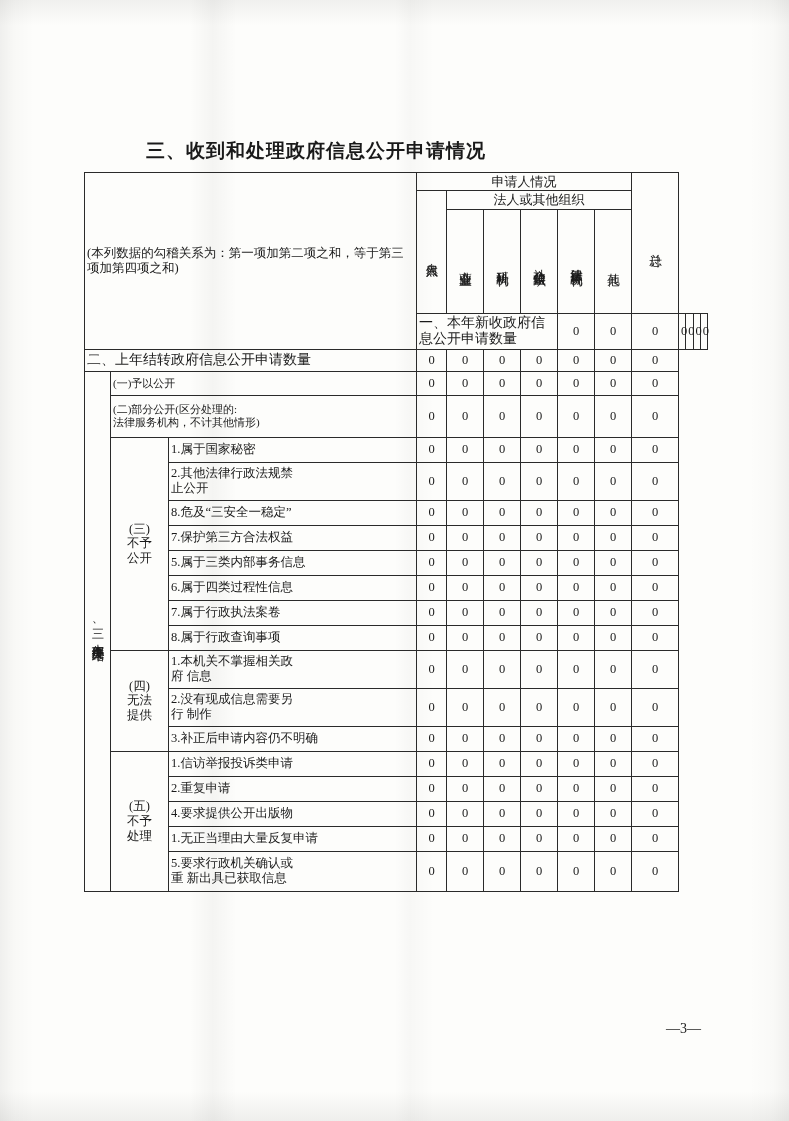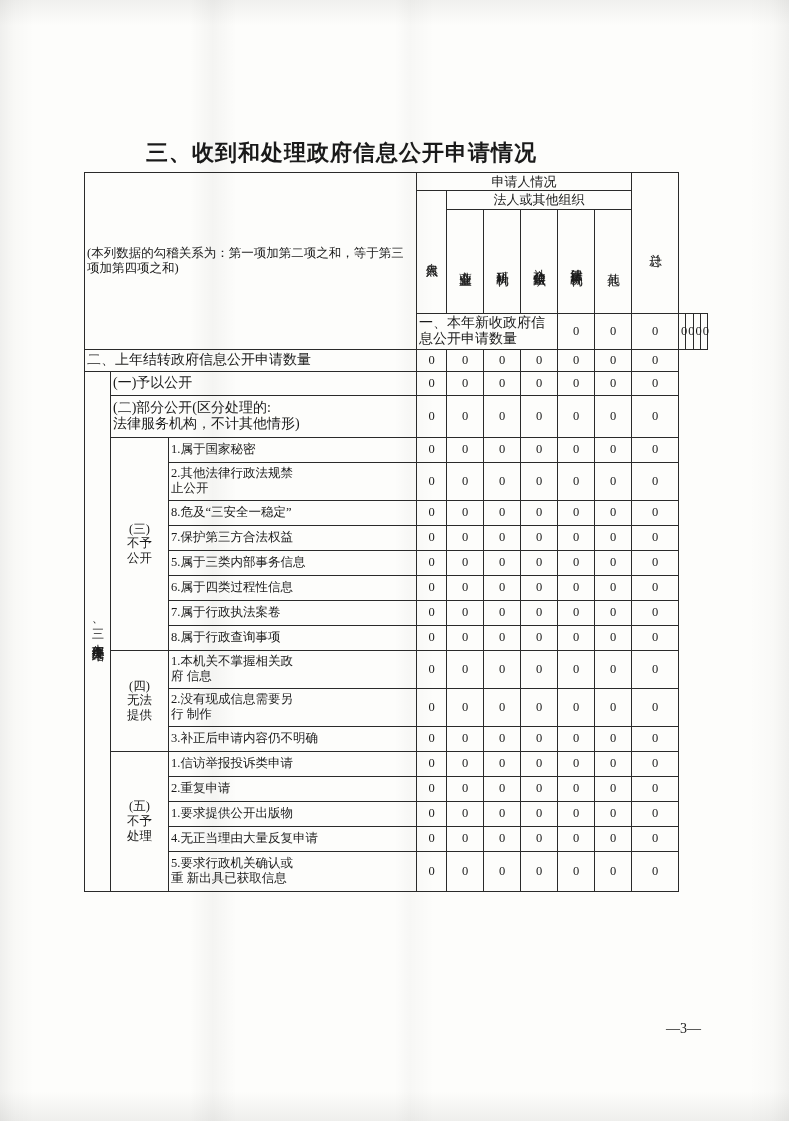--- a/index.html
+++ b/index.html
@@ -31,21 +31,21 @@
   }
   .page {
     position: relative;
     width: 789px;
     height: 1121px;
   }
   .doc-title {
     position: absolute;
     left: 146px;
     top: 138px;
-    font-size: 22px;
+    font-size: 19px;
     font-weight: bold;
     letter-spacing: 1px;
     font-family: "Liberation Sans", "DejaVu Sans", sans-serif;
   }
   table.main {
     position: absolute;
     left: 84px;
     top: 172px;
     width: 624px;
     border-collapse: collapse;
@@ -74,21 +74,21 @@
     font-size: 12.5px;
     line-height: 1.6;
     padding: 6px 8px;
     text-align: left;
   }
   .rowlabel {
     font-size: 14px;
     padding-left: 6px;
   }
   .rowlabel-indent {
-    font-size: 14px;
+    font-size: 11px;
     padding-left: 4px;
   }
   .sub-item {
     font-size: 12.5px;
     padding-left: 3px;
     line-height: 1.25;
     margin-top: 34px;
   }
   .grp-cell {
     text-align: center;
@@ -376,32 +376,32 @@
       <td class="num">0</td>
       <td class="num">0</td>
       <td class="num">0</td>
       <td class="num">0</td>
       <td class="num">0</td>
       <td class="num">0</td>
       <td class="num">0</td>
     </tr>
 
     <tr style="height:25px">
-      <td colspan="2" class="sub-item">1.要求提供公开出版物</td>
-      <td class="num">0</td>
-      <td class="num">0</td>
-      <td class="num">0</td>
-      <td class="num">0</td>
-      <td class="num">0</td>
-      <td class="num">0</td>
-      <td class="num">0</td>
-    </tr>
-
-    <tr style="height:25px">
-      <td colspan="2" class="sub-item">4.无正当理由大量反复申请</td>
+      <td colspan="2" class="sub-item">4.要求提供公开出版物</td>
+      <td class="num">0</td>
+      <td class="num">0</td>
+      <td class="num">0</td>
+      <td class="num">0</td>
+      <td class="num">0</td>
+      <td class="num">0</td>
+      <td class="num">0</td>
+    </tr>
+
+    <tr style="height:25px">
+      <td colspan="2" class="sub-item">1.无正当理由大量反复申请</td>
       <td class="num">0</td>
       <td class="num">0</td>
       <td class="num">0</td>
       <td class="num">0</td>
       <td class="num">0</td>
       <td class="num">0</td>
       <td class="num">0</td>
     </tr>
 
     <tr style="height:40px">

